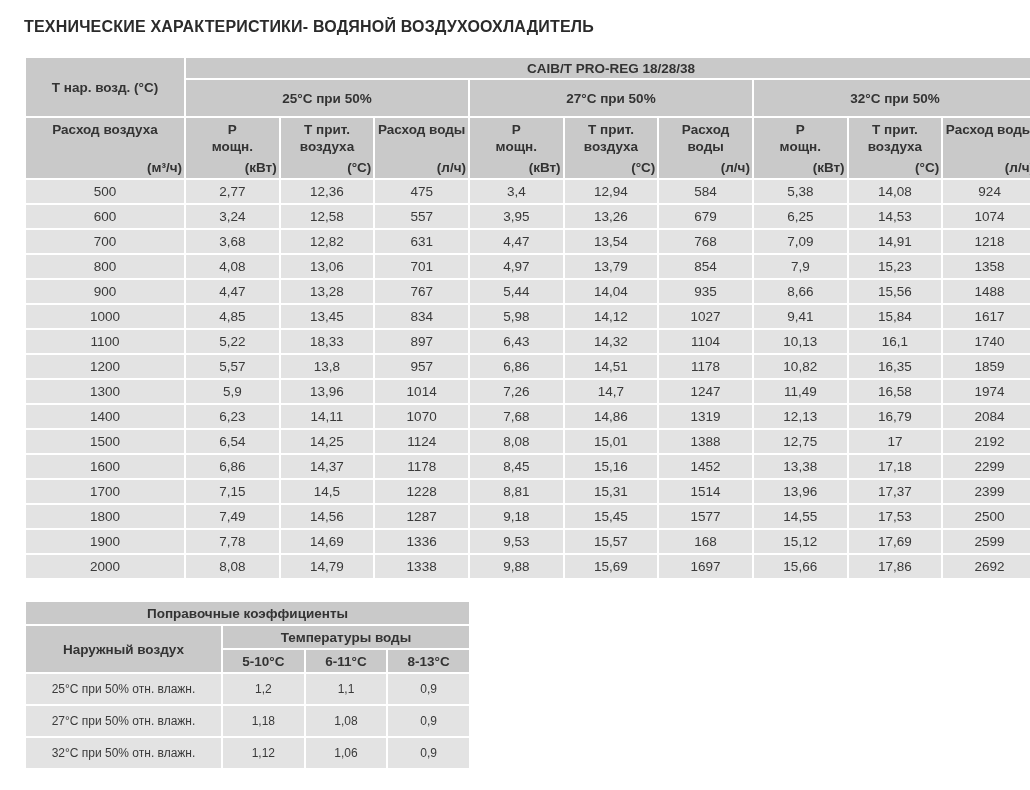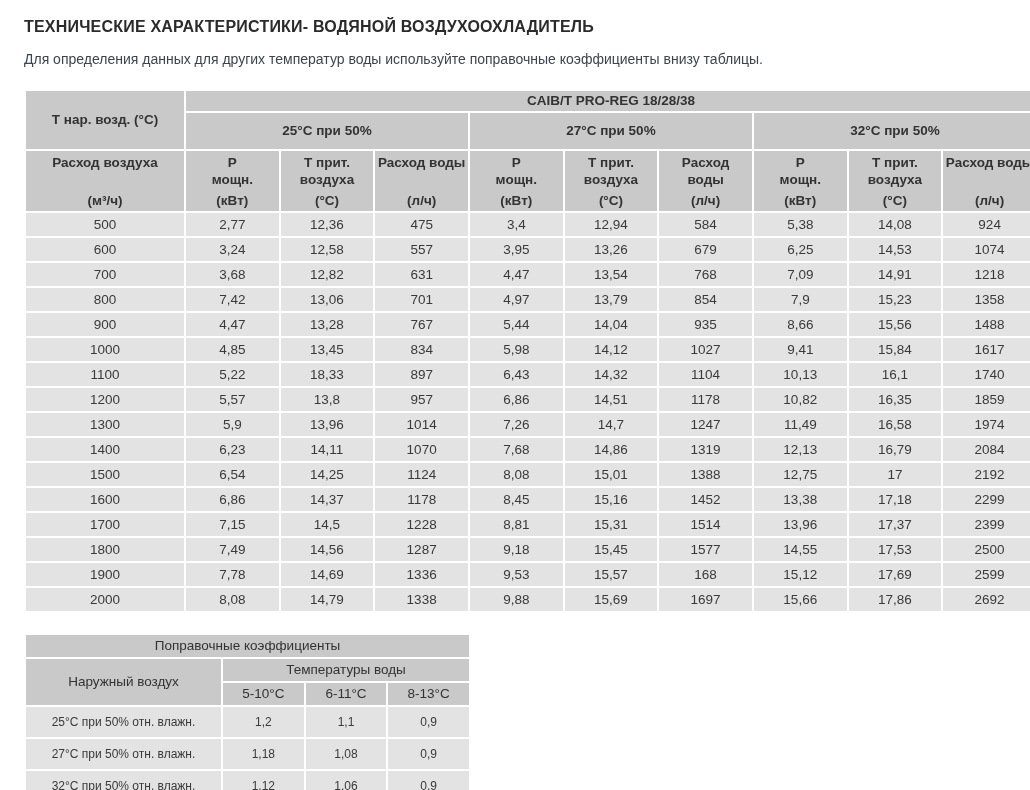--- a/index.html
+++ b/index.html
@@ -23,32 +23,31 @@
   .main-table th{background:var(--header-bg);font-weight:bold;font-size:13.5px;color:#333;}
   .main-table td{background:var(--row-bg);font-size:13.5px;color:#3a3a3a;height:23px;}
   .main-table .model-row th{height:20px;}
   .main-table .group-row th{height:36px;}
   .main-table .colhead{height:60px;vertical-align:top;}
   .colhead-wrap{
     display:flex;flex-direction:column;justify-content:space-between;
     height:56px;padding-top:4px;
   }
   .colhead-wrap .lines{line-height:1.25;}
-  .colhead-wrap .unit{line-height:1.2;padding-bottom:2px;}
+  .colhead-wrap .unit{line-height:1.2;padding-bottom:2px;text-align:right;}
   
   .coeff-table{width:447px;margin-top:20px;}
-  .coeff-table th{background:var(--header-bg);font-weight:normal;font-size:13.5px;color:#333;height:22px;}
+  .coeff-table th{background:var(--header-bg);font-weight:bold;font-size:13.5px;color:#333;height:22px;}
   .coeff-table td{background:var(--row-bg);font-size:12px;color:#3a3a3a;height:30px;}
 </style>
 </head>
 <body style="--header-bg: #c9c9c9; --row-bg: #e3e3e3;">
 
 <div class="page">
   <h1 class="title">ТЕХНИЧЕСКИЕ ХАРАКТЕРИСТИКИ- ВОДЯНОЙ ВОЗДУХООХЛАДИТЕЛЬ</h1>
-  <p class="line">Для определения данных для других температур воды используйте поправочные коэффициенты внизу таблицы.</p>
 
   <table class="main-table">
     <colgroup>
       <col style="width:158px">
       <col>
         <col>
         <col>
         <col>
         <col>
         <col>
@@ -161,21 +160,21 @@
           <td>631</td>
           <td>4,47</td>
           <td>13,54</td>
           <td>768</td>
           <td>7,09</td>
           <td>14,91</td>
           <td>1218</td>
         </tr>
         <tr>
           <td>800</td>
-          <td>7,42</td>
+          <td>4,08</td>
           <td>13,06</td>
           <td>701</td>
           <td>4,97</td>
           <td>13,79</td>
           <td>854</td>
           <td>7,9</td>
           <td>15,23</td>
           <td>1358</td>
         </tr>
         <tr>

